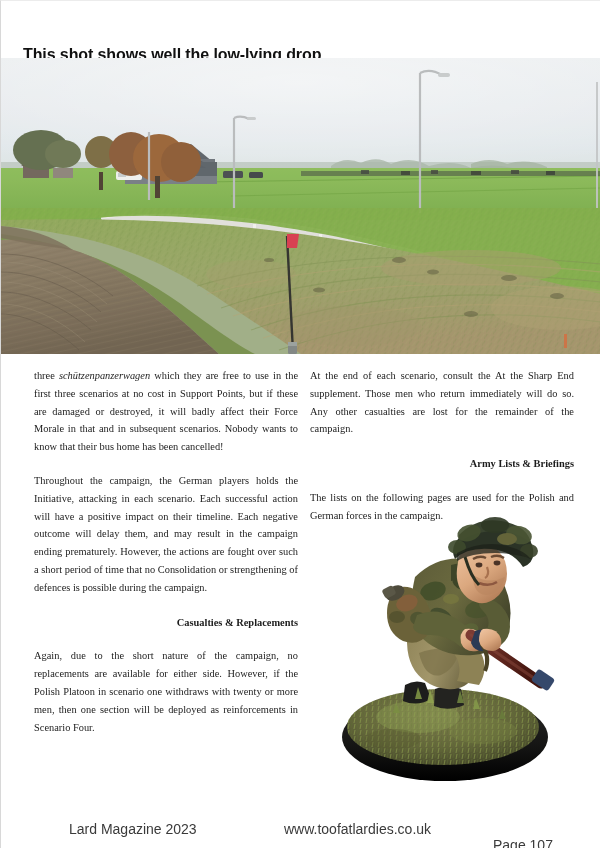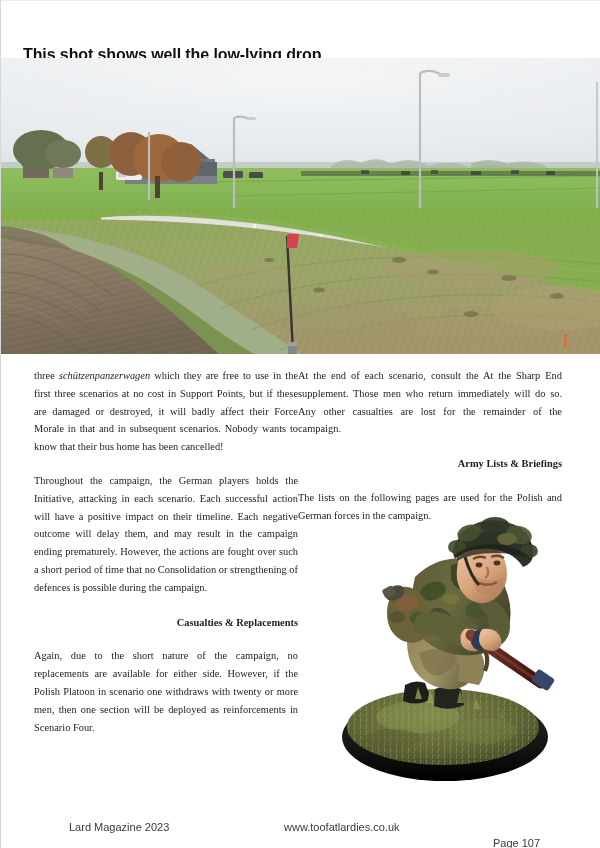--- a/index.html
+++ b/index.html
@@ -50,21 +50,21 @@
   .col {
     position: absolute;
     top: 366px;
     width: 264px;
     font-size: 10.4px;
     line-height: 17.8px;
     text-align: justify;
     color: #1c1c1c;
   }
   .col-left  { left: 33px; }
-  .col-right { left: 297px; }
+  .col-right { left: 309px; }
 
   .col p { margin: 0 0 0 0; font-family: Liberation Serif, serif; }
   .col p + p { margin-top: 16px; }
   .sec-head {
     font-weight: bold;
     text-align: right;
     margin-top: 17px !important;
     margin-bottom: 0;
   }
   .ital { font-style: italic; }
@@ -79,21 +79,21 @@
   }
   .mini svg { display: block; width: 250px; height: 278px; }
 
   
   .footer {
     position: absolute;
     left: 0;
     top: 820px;
     width: 600px;
     height: 20px;
-    font-size: 11px;
+    font-size: 14px;
     color: #3a3a3a;
   }
   .footer-left   { position: absolute; left: 68px;  top: 0; }
   .footer-center { position: absolute; left: 254px; top: 0; margin-left: 29px; }
   .footer-right  { position: absolute; left: 492px; top: 0; margin-top: 16px; }
 </style>
 </head>
 <body>
 
 <div class="page">

